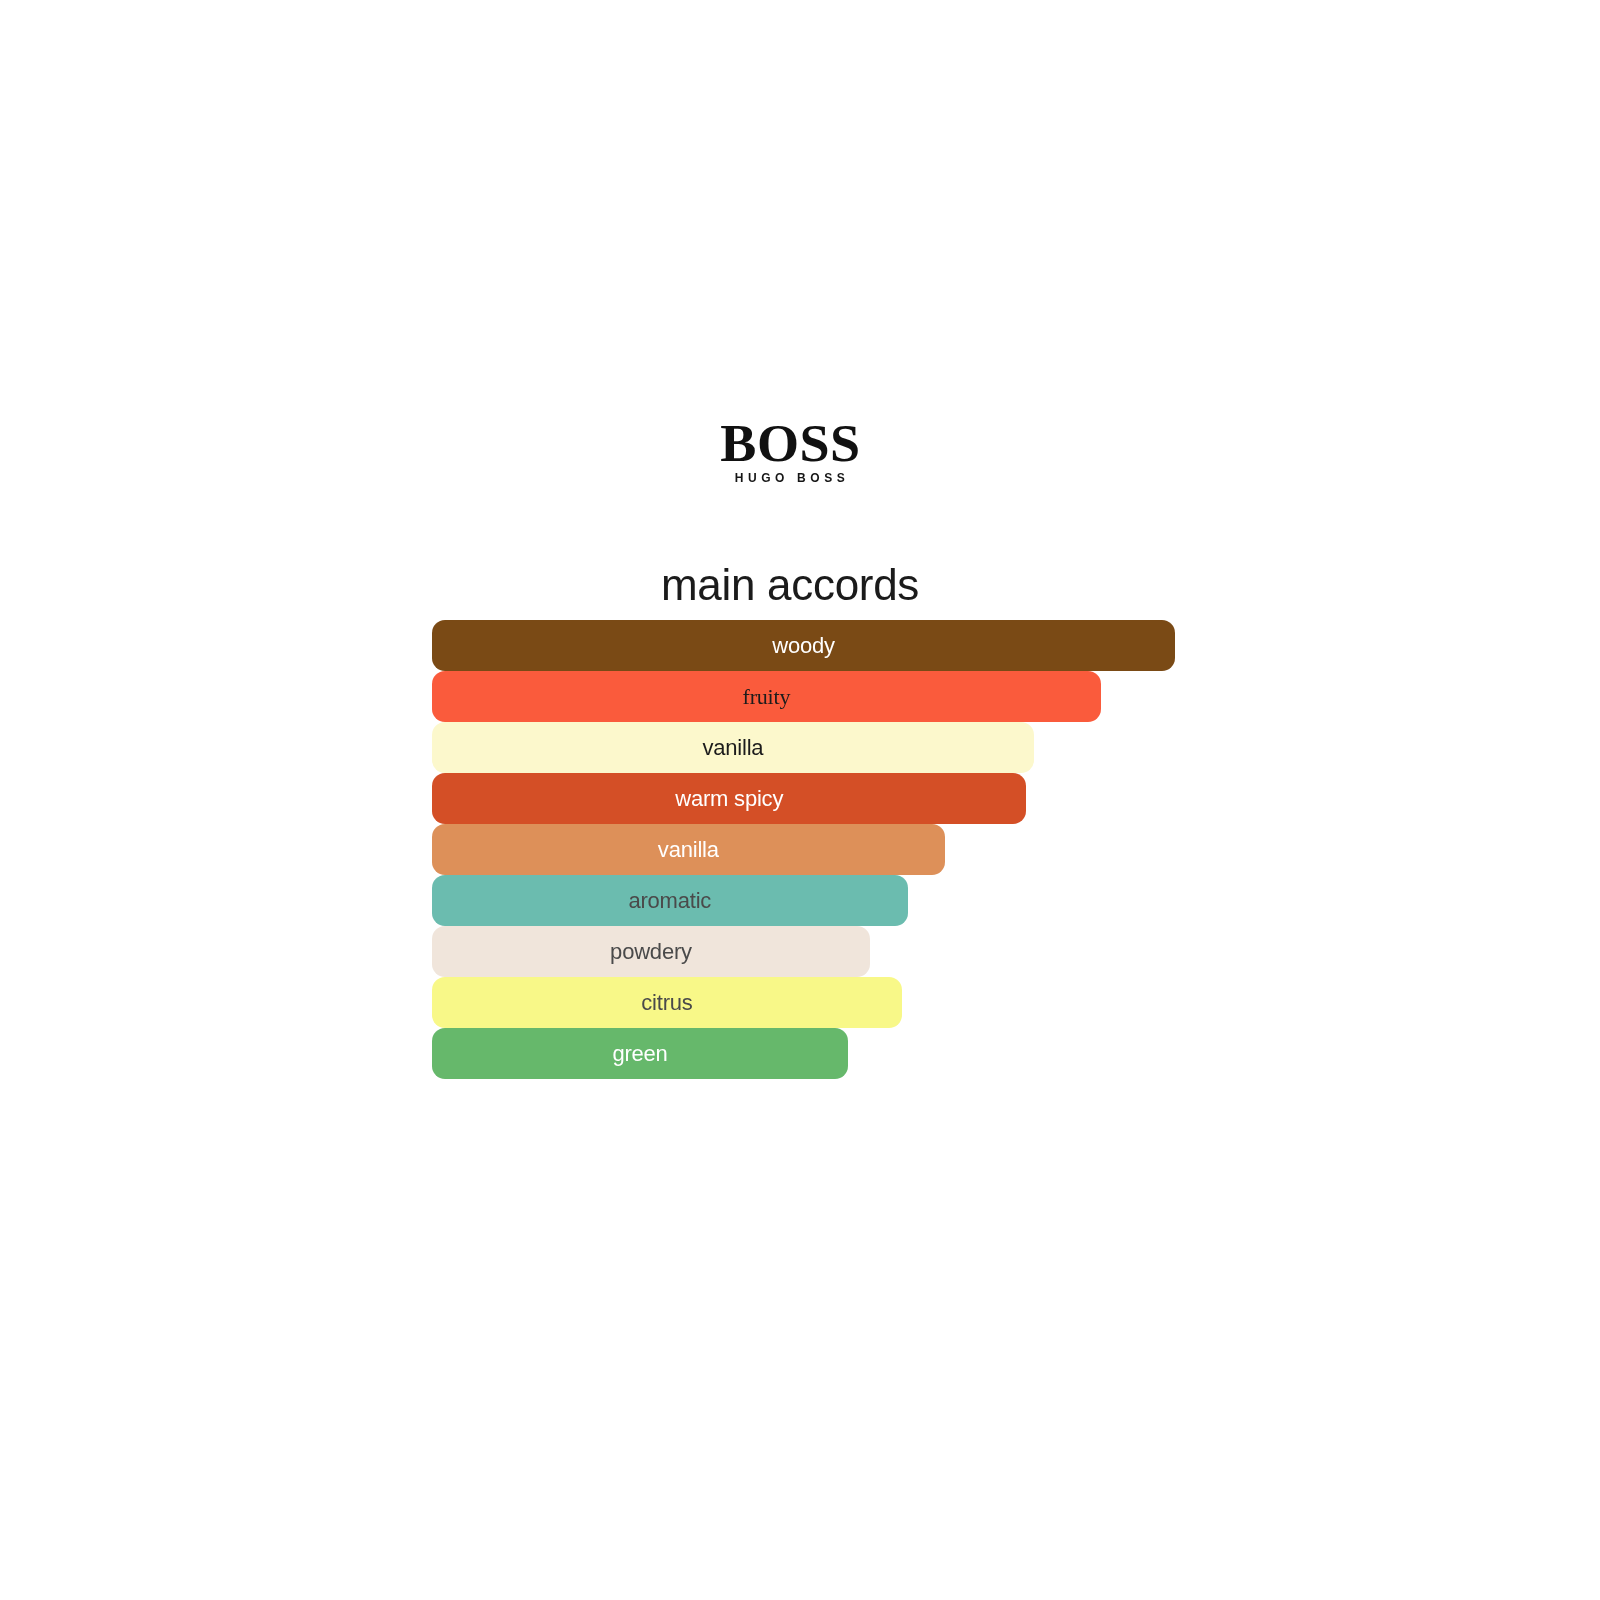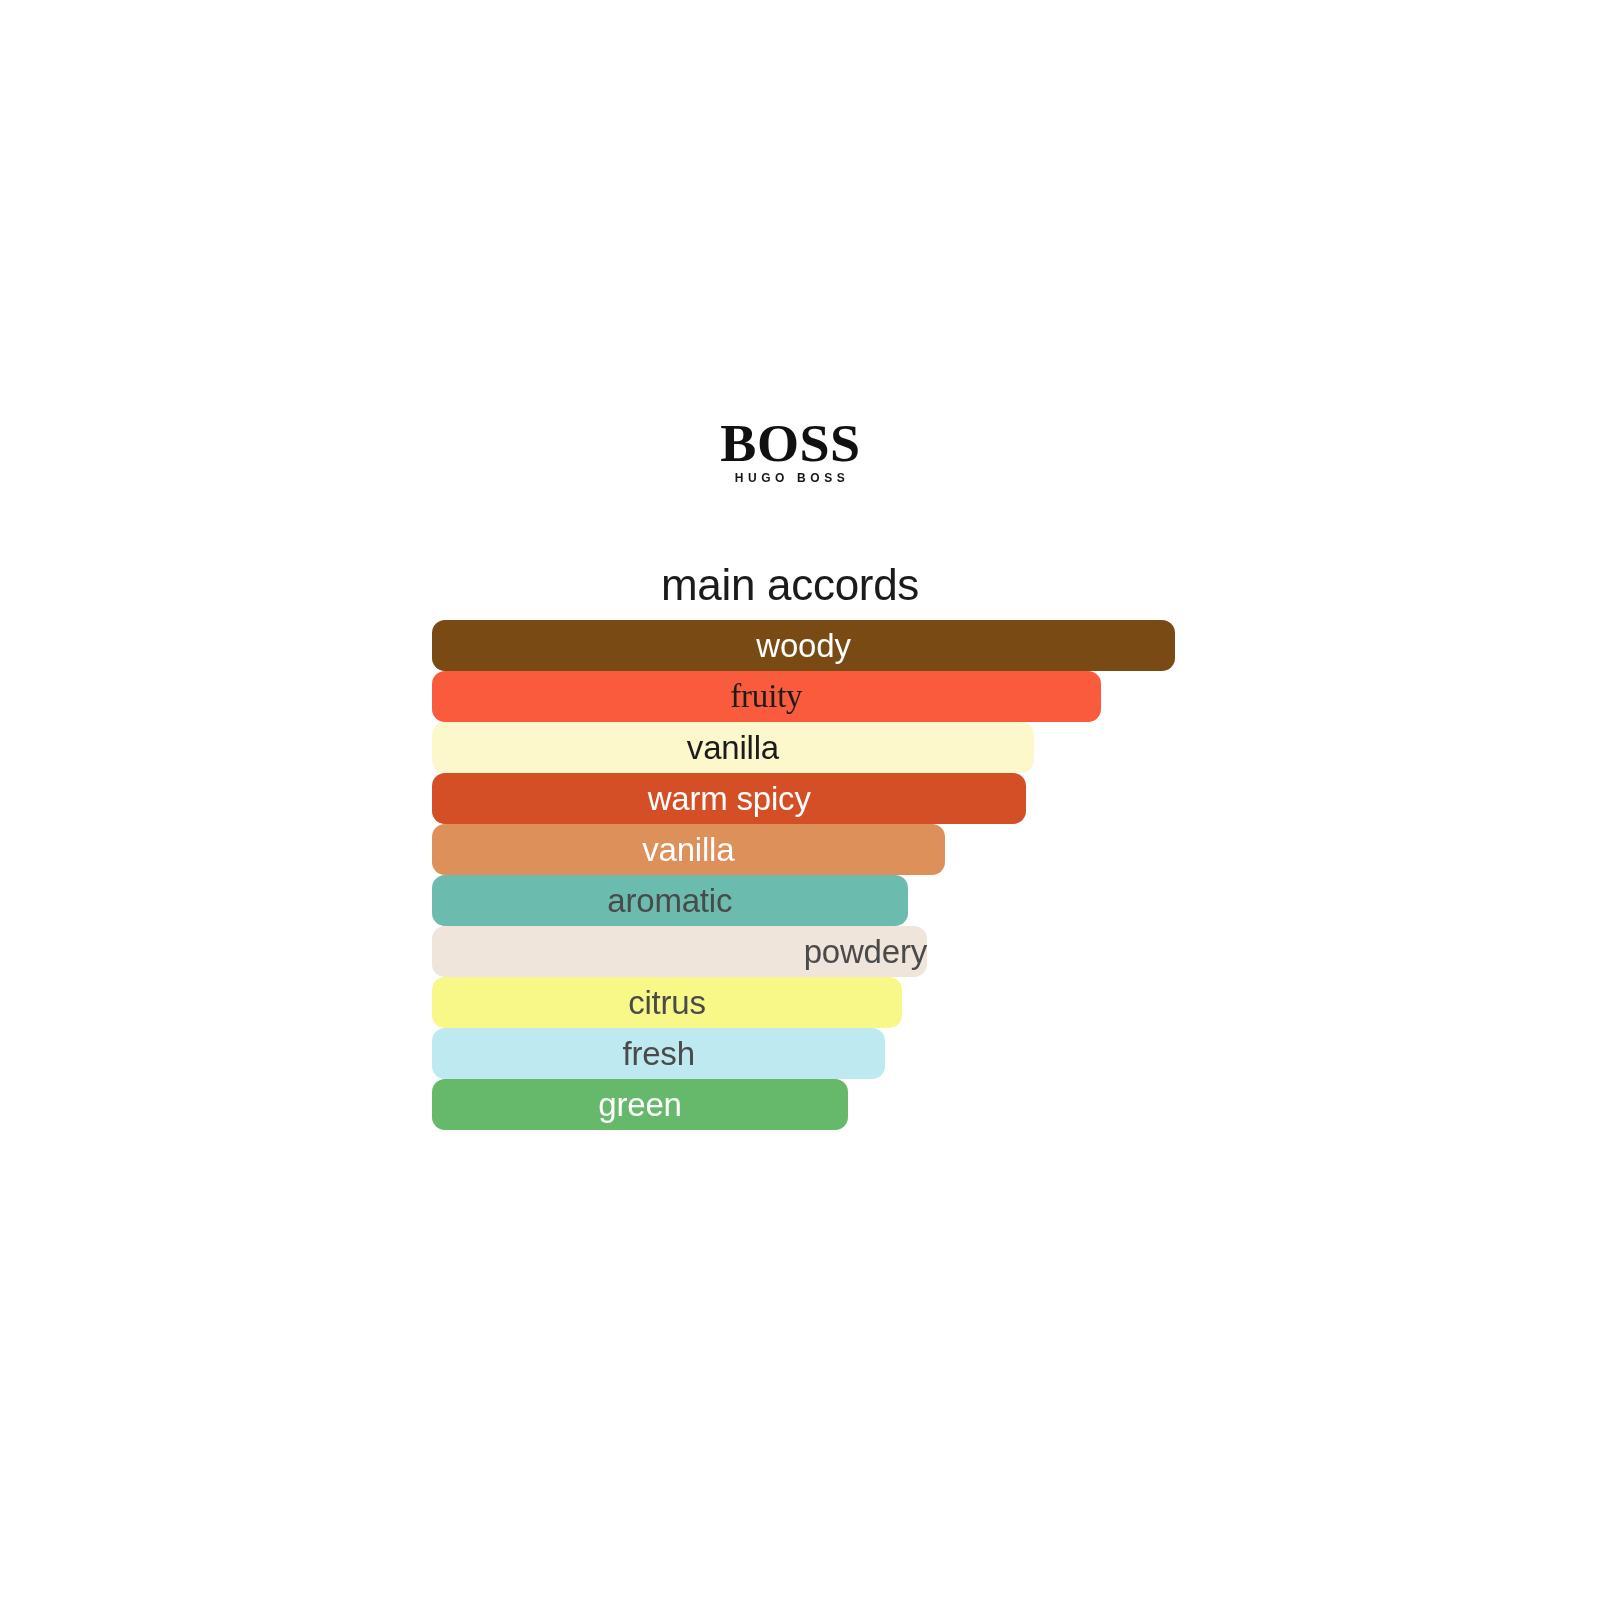--- a/index.html
+++ b/index.html
@@ -78,21 +78,21 @@
     left: 0;
     top: 0;
     height: 51px;
     border-radius: 13px;
     box-sizing: border-box;
     display: flex;
     align-items: center;
     justify-content: center;
   }
   .bar-label {
-    font-size: 33px;
+    font-size: 22px;
     line-height: 1;
     white-space: nowrap;
     letter-spacing: -0.2px;
   }
 </style>
 </head>
 <body>
 
 <div class="brand-panel">
   <div class="brand-wordmark">BOSS</div>
@@ -126,32 +126,27 @@
         <div class="bar" style="background: rgb(221, 144, 89); width: 512.67px; z-index: 16;">
           <span class="bar-label" style="color: rgb(255, 255, 255);">vanilla</span>
         </div>
       </div>
       <div class="bar-row">
         <div class="bar" style="background: rgb(107, 188, 175); width: 475.52px; z-index: 15;">
           <span class="bar-label" style="color: rgb(74, 74, 74);">aromatic</span>
         </div>
       </div>
       <div class="bar-row">
-        <div class="bar" style="background: rgb(240, 229, 219); width: 495px; z-index: 14; justify-content: flex-end;">
+        <div class="bar" style="background: rgb(240, 229, 219); width: 438px; z-index: 14;">
           <span class="bar-label" style="color: rgb(74, 74, 74);">powdery</span>
         </div>
       </div>
       <div class="bar-row">
         <div class="bar" style="background: rgb(248, 248, 136); width: 470px; z-index: 13;">
           <span class="bar-label" style="color: rgb(74, 74, 74);">citrus</span>
-        </div>
-      </div>
-      <div class="bar-row">
-        <div class="bar" style="background: rgb(191, 233, 240); width: 453.23px; z-index: 12;">
-          <span class="bar-label" style="color: rgb(74, 74, 74);">fresh</span>
         </div>
       </div>
       <div class="bar-row">
         <div class="bar" style="background: rgb(102, 184, 107); width: 416.08px; z-index: 11;">
           <span class="bar-label" style="color: rgb(255, 255, 255);">green</span>
         </div>
       </div>
     </div>
 </div>
 

